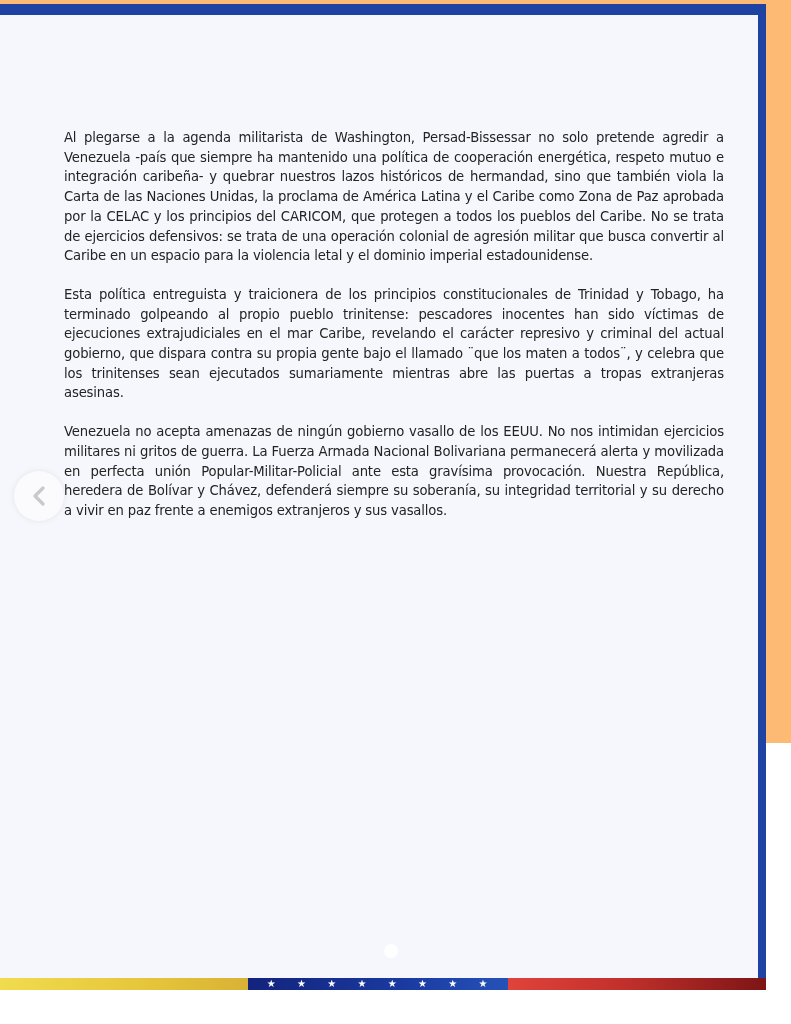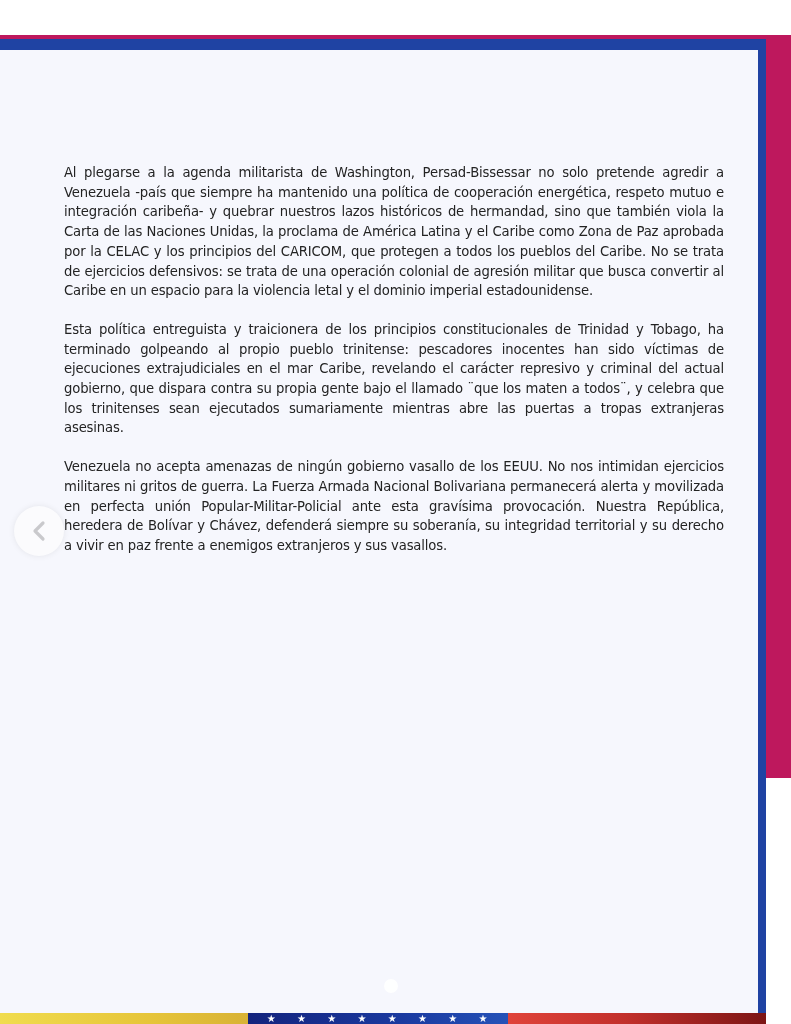--- a/index.html
+++ b/index.html
@@ -8,22 +8,21 @@
       width: 791px;
       height: 1024px;
       background: #ffffff;
       overflow: hidden;
       font-family: "DejaVu Sans", "Liberation Sans", sans-serif;
     }
     .viewport {
       position: relative;
       width: 791px;
       height: 743px;
-      background: #be185d;
-      margin-top: 35px;
+      background: #fdba74;
     }
     .slide {
       position: absolute;
       left: 0;
       top: 4px;
       width: 766px;
       height: 986px;
       background: #f6f7fd;
       box-sizing: border-box;
     }

